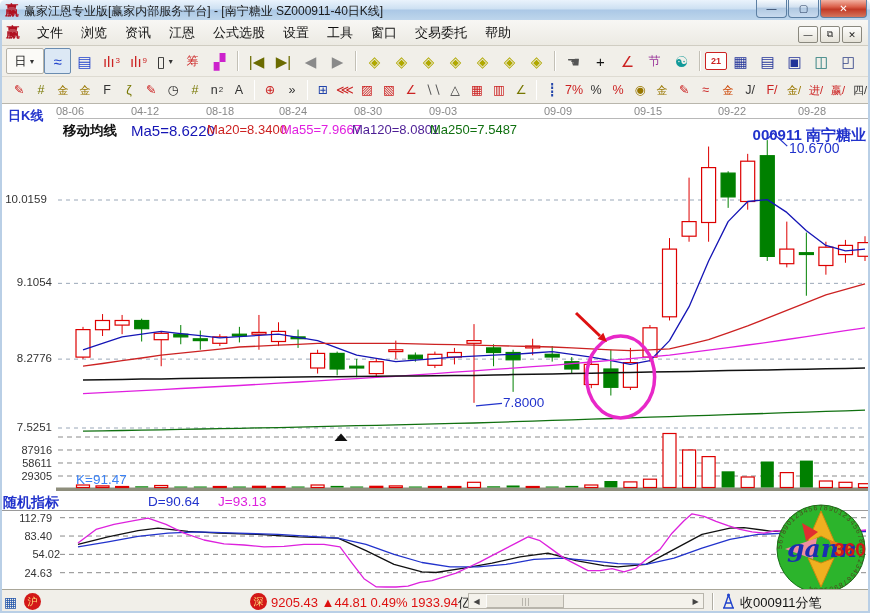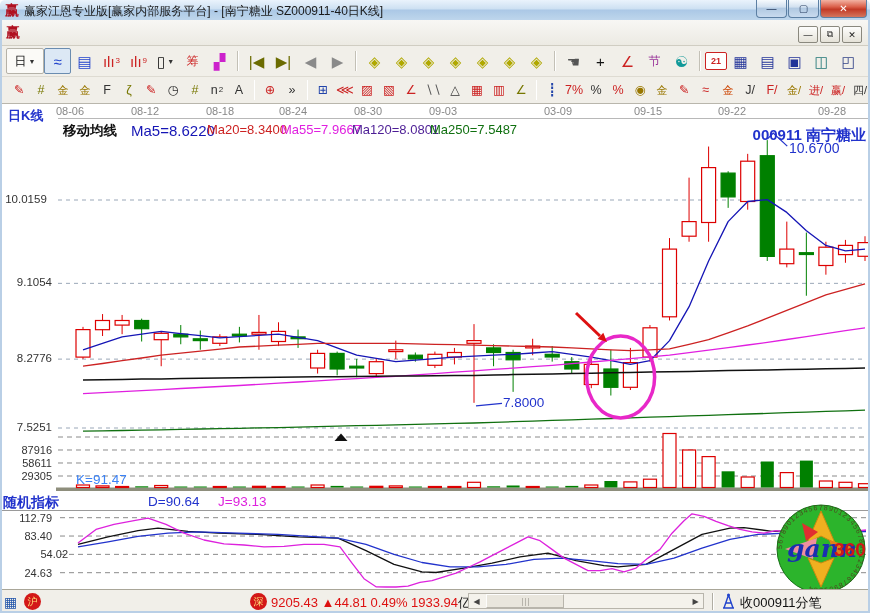--- a/index.html
+++ b/index.html
@@ -76,20 +76,21 @@
     <div class="abs titletext">赢家江恩专业版[赢家内部服务平台] - [南宁糖业  SZ000911-40日K线]</div>
     <div class="abs winbtns">
       <div class="winbtn mm">—</div>
       <div class="winbtn mm">▢</div>
       <div class="winbtn close">✕</div>
     </div>
   </div>
 
   <div class="abs menubar">
     <span class="appicon2">赢</span>
+    <span id="menu-items"><span class="menuitem">文件</span><span class="menuitem">浏览</span><span class="menuitem">资讯</span><span class="menuitem">江恩</span><span class="menuitem">公式选股</span><span class="menuitem">设置</span><span class="menuitem">工具</span><span class="menuitem">窗口</span><span class="menuitem">交易委托</span><span class="menuitem">帮助</span></span>
   </div>
   <div class="abs mdibtns">
     <div class="mdibtn">—</div>
     <div class="mdibtn">⧉</div>
     <div class="mdibtn">✕</div>
   </div>
 
   <div class="abs toolbar1" id="toolbar-main">
       <div class="tbtn" style="min-width: 36px; border: 1px solid rgb(181, 178, 168); background: rgb(251, 250, 247);">
         <span style="color: rgb(17, 17, 17); font-size: 12px;">日</span>
@@ -466,29 +467,29 @@
       <line x1="576" y1="313" x2="600" y2="336" stroke="#dd1111" stroke-width="3"></line>
       <polygon points="607,342 597.5,339 603.3,332.8" fill="#dd1111"></polygon>
       <path d="M767.25 139.12368600000002 L773.25 133.12368600000002 L787.25 146.12368600000002" fill="none" stroke="#2233cc" stroke-width="1.3"></path>
       <path d="M476 405.84348600000004 L502 403.34348600000004" fill="none" stroke="#2233cc" stroke-width="1.3"></path>
       <polygon points="334.5,441 347.5,441 341,433.5" fill="#111"></polygon>
     </svg>
 
   <div class="lbl blue" style="left:8px;top:107px;font-size:13px;font-weight:bold">日K线</div>
   <div id="date-labels">
       <div class="lbl" style="left: 70px; top: 105px; font-size: 11px; color: rgb(136, 136, 136); transform: translateX(-50%);">08-06</div>
-      <div class="lbl" style="left: 145px; top: 105px; font-size: 11px; color: rgb(136, 136, 136); transform: translateX(-50%);">08-12</div>
+      <div class="lbl" style="left: 145px; top: 105px; font-size: 11px; color: rgb(136, 136, 136); transform: translateX(-50%);">04-12</div>
       <div class="lbl" style="left: 220px; top: 105px; font-size: 11px; color: rgb(136, 136, 136); transform: translateX(-50%);">08-18</div>
       <div class="lbl" style="left: 293px; top: 105px; font-size: 11px; color: rgb(136, 136, 136); transform: translateX(-50%);">08-24</div>
       <div class="lbl" style="left: 368px; top: 105px; font-size: 11px; color: rgb(136, 136, 136); transform: translateX(-50%);">08-30</div>
       <div class="lbl" style="left: 443px; top: 105px; font-size: 11px; color: rgb(136, 136, 136); transform: translateX(-50%);">09-03</div>
-      <div class="lbl" style="left: 558px; top: 105px; font-size: 11px; color: rgb(136, 136, 136); transform: translateX(-50%);">03-09</div>
+      <div class="lbl" style="left: 558px; top: 105px; font-size: 11px; color: rgb(136, 136, 136); transform: translateX(-50%);">09-09</div>
       <div class="lbl" style="left: 648px; top: 105px; font-size: 11px; color: rgb(136, 136, 136); transform: translateX(-50%);">09-15</div>
       <div class="lbl" style="left: 732px; top: 105px; font-size: 11px; color: rgb(136, 136, 136); transform: translateX(-50%);">09-22</div>
-      <div class="lbl" style="left: 832px; top: 105px; font-size: 11px; color: rgb(136, 136, 136); transform: translateX(-50%);">09-28</div>
+      <div class="lbl" style="left: 812px; top: 105px; font-size: 11px; color: rgb(136, 136, 136); transform: translateX(-50%);">09-28</div>
     </div>
   <div class="lbl" style="left:63px;top:122px;font-size:13.5px;font-weight:600;color:#111">移动均线</div>
   <div id="ma-legend">
       <div class="lbl" style="left: 131px; top: 122px; font-size: 15px; color: rgb(21, 21, 181);">Ma5=8.6220</div>
       <div class="lbl" style="left: 207px; top: 122px; font-size: 13px; color: rgb(204, 34, 34);">Ma20=8.3400</div>
       <div class="lbl" style="left: 281px; top: 122px; font-size: 13px; color: rgb(224, 32, 224);">Ma55=7.9667</div>
       <div class="lbl" style="left: 352px; top: 122px; font-size: 13px; color: #4c1d95;">Ma120=8.0801</div>
       <div class="lbl" style="left: 430px; top: 122px; font-size: 13px; color: rgb(16, 112, 16);">Ma250=7.5487</div>
     </div>
   <div id="price-axis-labels">
@@ -498,21 +499,21 @@
       <div class="lbl" style="left: 0px; top: 421.008px; width: 52px; text-align: right; font-size: 11.5px; color: rgb(51, 51, 51);">7.5251</div>
     </div>
   <div id="volume-axis-labels">
       <div class="lbl" style="left: 0px; top: 444px; width: 52px; text-align: right; font-size: 11px; color: rgb(51, 51, 51);">87916</div>
       <div class="lbl" style="left: 0px; top: 457px; width: 52px; text-align: right; font-size: 11px; color: rgb(51, 51, 51);">58611</div>
       <div class="lbl" style="left: 0px; top: 470px; width: 52px; text-align: right; font-size: 11px; color: rgb(51, 51, 51);">29305</div>
     </div>
   <div id="kdj-axis-labels">
       <div class="lbl" style="left: 0px; top: 511.7px; width: 52px; text-align: right; font-size: 11px; color: rgb(51, 51, 51);">112.79</div>
       <div class="lbl" style="left: 0px; top: 530.034px; width: 52px; text-align: right; font-size: 11px; color: rgb(51, 51, 51);">83.40</div>
-      <div class="lbl" style="left: 16px; top: 548.363px; width: 52px; text-align: right; font-size: 11px; color: rgb(51, 51, 51);">54.02</div>
+      <div class="lbl" style="left: 8px; top: 548.363px; width: 52px; text-align: right; font-size: 11px; color: rgb(51, 51, 51);">54.02</div>
       <div class="lbl" style="left: 0px; top: 566.697px; width: 52px; text-align: right; font-size: 11px; color: rgb(51, 51, 51);">24.63</div>
     </div>
   <div class="lbl" style="left:700px;top:126px;width:166px;text-align:right;font-size:15px;font-weight:700;color:#2233cc">000911  南宁糖业</div>
   <div class="lbl blue" style="left:789px;top:140px;font-size:14px">10.6700</div>
   <div class="lbl blue" style="left:503px;top:395px;font-size:13.5px">7.8000</div>
 
   <div class="lbl" style="left:3px;top:494px;font-size:14px;font-weight:600;color:#2233cc">随机指标</div>
   <div class="lbl" style="left:76px;top:472px;font-size:13.5px;color:#3b82f6">K=91.47</div>
   <div class="lbl" style="left:148px;top:494px;font-size:13.5px;color:#2233cc">D=90.64</div>
   <div class="lbl" style="left:218px;top:494px;font-size:13.5px;color:#dd22dd">J=93.13</div>

